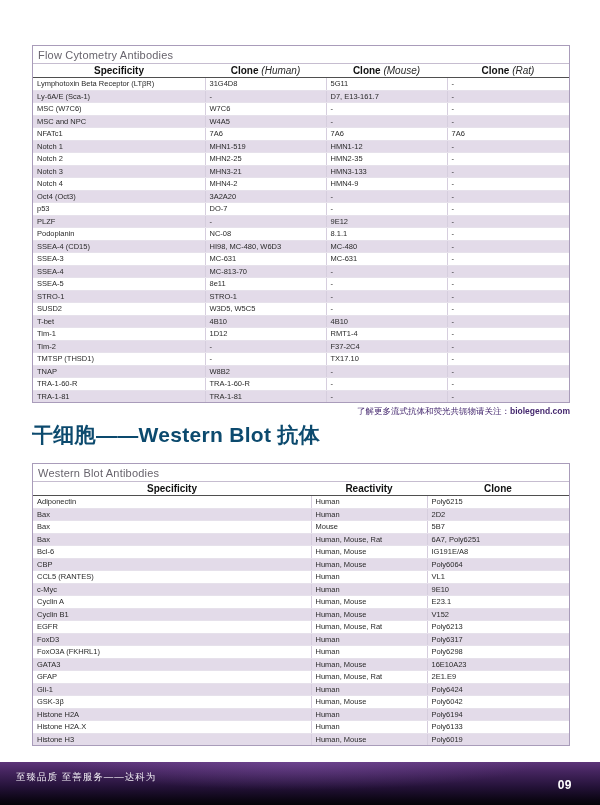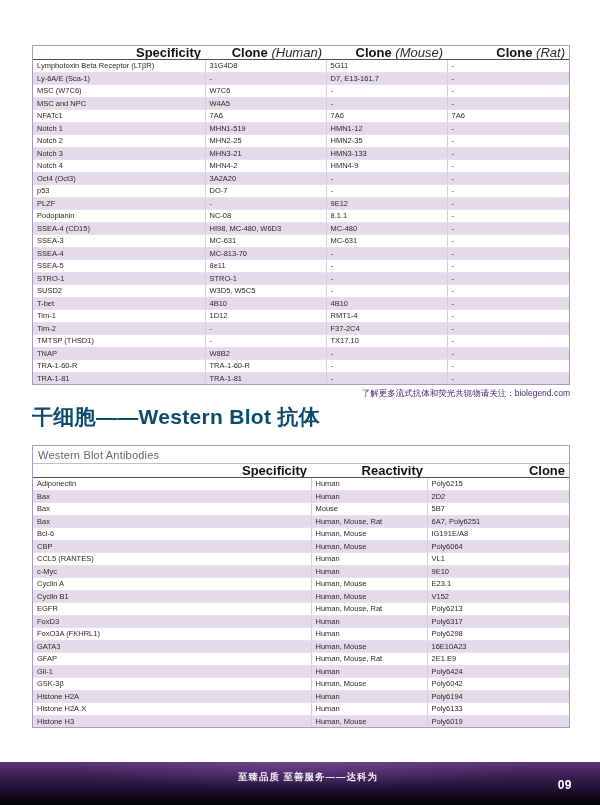--- a/index.html
+++ b/index.html
@@ -29,23 +29,23 @@
     padding:2.5px 5px;
     border-bottom:1px solid #c6bdd0;
     letter-spacing:0.2px;
   }
   table {
     width:100%;
     border-collapse:collapse;
     table-layout:fixed;
   }
   thead th {
-    font-size:13px;
+    font-size:10px;
     line-height:8px;
-    text-align:right;
+    text-align:center;
     font-weight:bold;
     color:#111111;
     padding:2.5px 4px;
     border-bottom:1.5px solid #4f4f4f;
     white-space:nowrap;
     overflow:hidden;
   }
   thead th em {
     font-style:italic;
     font-weight:normal;
@@ -65,63 +65,62 @@
   tbody tr:last-child td { border-bottom:none; }
   tbody tr:nth-child(even) { background:#e3dbe9; }
   
   .note {
     margin-top:3px;
     text-align:right;
     font-size:8.5px;
     line-height:10px;
     color:#44276e;
   }
-  .note b { font-weight:normal; }
+  .note b { font-weight:bold; }
   .section-heading {
     margin:4px 0 14px 0;
     font-size:21px;
     line-height:29px;
     font-weight:600;
     color:#0c4a6e;
     letter-spacing:0.3px;
   }
   
   .footer {
     position:absolute;
     left:0; bottom:0;
     width:600px; height:43px;
     background:
       radial-gradient(ellipse 340px 40px at 50% 0%, rgba(128,85,168,0.45), rgba(128,85,168,0) 70%),
       linear-gradient(180deg, #5d3579 0%, #45255f 22%, #241238 58%, #0c0614 88%, #050309 100%);
   }
   .footer-tagline {
     position:absolute;
     left:16px; right:0; top:9px;
-    text-align:center;
     font-size:9.5px;
     color:#f1eef4;
     letter-spacing:1px;
-    font-weight:bold;
   }
   .footer-page-number {
     position:absolute;
     right:28px; top:16px;
     font-size:12px;
     font-weight:bold;
     color:#ffffff;
     letter-spacing:0.5px;
   }
 </style>
 </head>
 <body>
 
 <div class="page">
   <div class="content">
 
     <div class="tbl-box">
+      <div class="tbl-title">Flow Cytometry Antibodies</div>
       <table>
         <colgroup>
           <col style="width:172px">
             <col style="width:121px">
             <col style="width:121px">
             <col>
         </colgroup>
         <thead>
           <tr>
             <th><span>Specificity</span></th>

